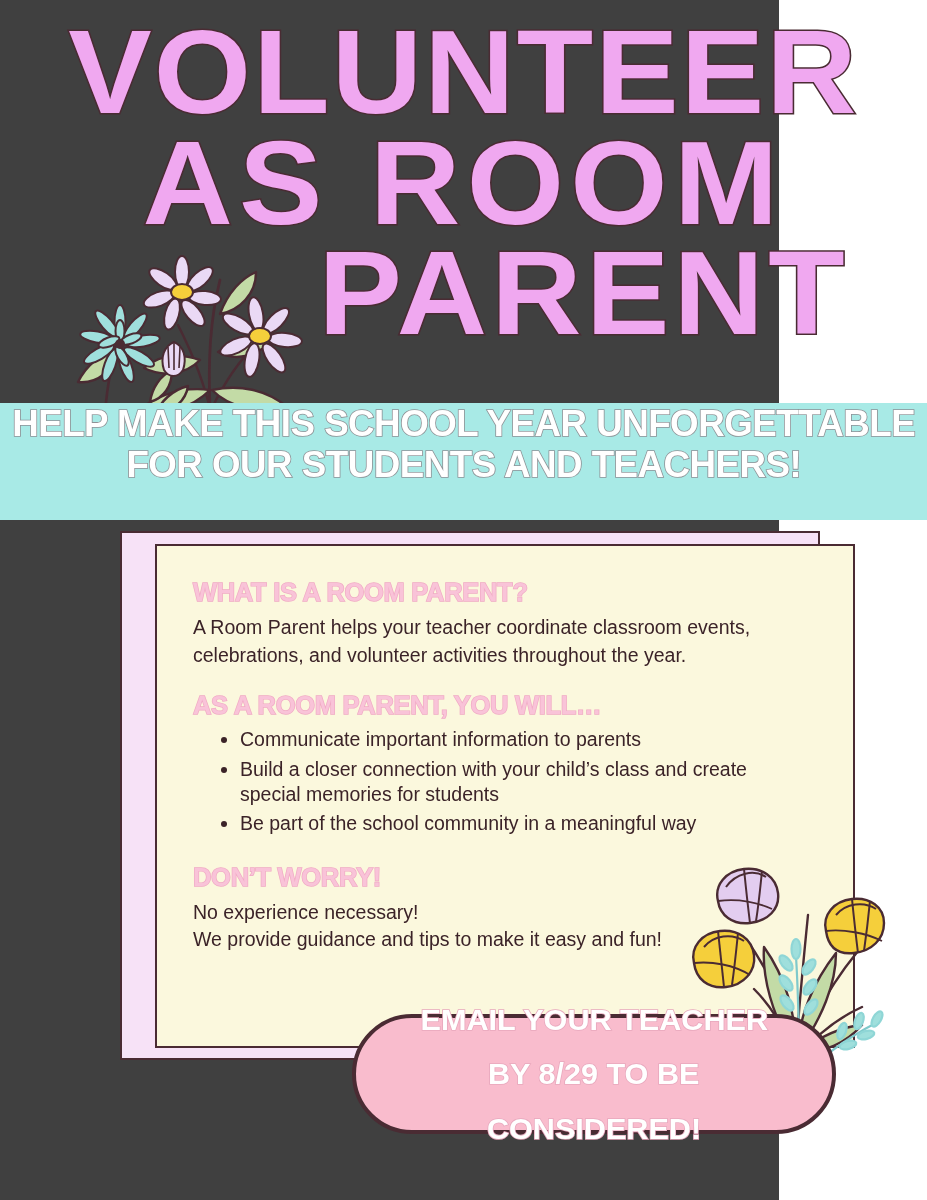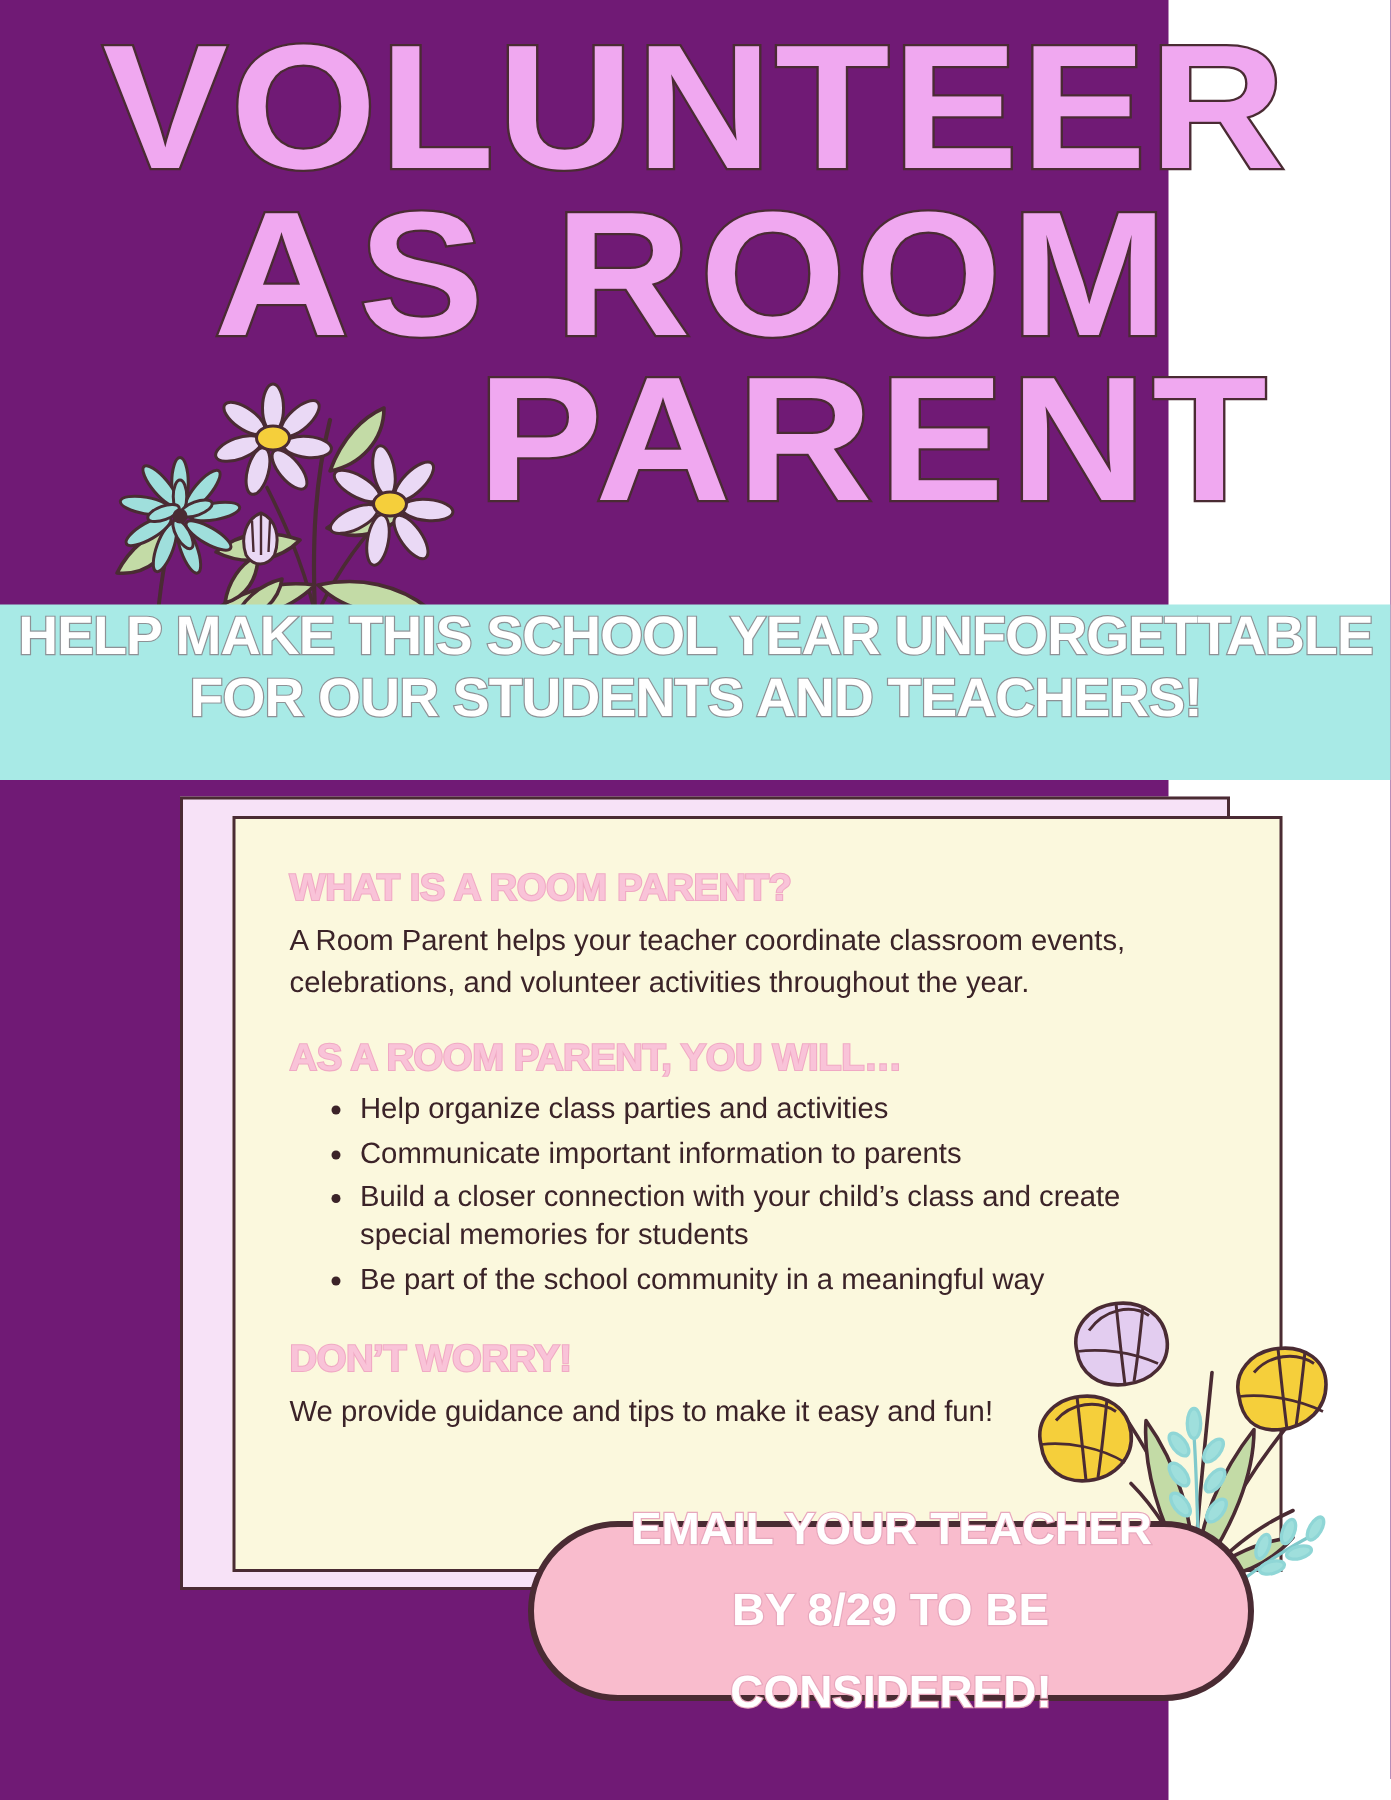--- a/index.html
+++ b/index.html
@@ -4,21 +4,21 @@
 <style>
   * { margin:0; padding:0; box-sizing:border-box; }
   html,body { width:927px; height:1200px; }
   body {
     background:#ffffff;
     font-family:"Liberation Sans", sans-serif;
     position:relative;
     overflow:hidden;
     color:#3b2328;
   }
-  .poster { position:relative; width:779px; height:1200px; background:#701a75; }
+  .poster { position:relative; width:779px; height:1200px; background:#404040; }
 
   
   .title-block {
     position:absolute; left:0; top:18px; width:927px;
     text-align:center;
     z-index:6;
     pointer-events:none;
   }
   .title-line {
     font-family:"Liberation Sans", sans-serif;
@@ -232,30 +232,30 @@
 
   <div class="card-front">
 
     <div class="sec-head">WHAT IS A ROOM PARENT?</div>
     <div class="body-text">A Room Parent helps your teacher coordinate classroom events, celebrations, and volunteer activities throughout the year.</div>
 
     <div class="gap"></div>
 
     <div class="sec-head">AS A ROOM PARENT, YOU WILL…</div>
     <ul class="duties">
-      <li>Help organize class parties and activities</li>
       <li>Communicate important information to parents</li>
       <li>Build a closer connection with your child’s class and create special memories for students</li>
       <li>Be part of the school community in a meaningful way</li>
     </ul>
 
     <div class="gap"></div>
 
     <div class="sec-head">DON’T WORRY!</div>
     <div class="worry-lines">
+      <div>No experience necessary!</div>
       <div>We provide guidance and tips to make it easy and fun!</div>
     </div>
   </div>
 
   <div class="flowers-bottom">
     <svg viewBox="0 0 250 205" width="250" height="205">
       <g fill="none" stroke="#4a2b33" stroke-width="2.4" stroke-linecap="round" stroke-linejoin="round">
         <path d="M118 200 C112 160 96 120 70 84"></path>
         <path d="M120 200 C122 160 126 120 132 60"></path>
         <path d="M122 200 C136 162 156 128 182 96"></path>

